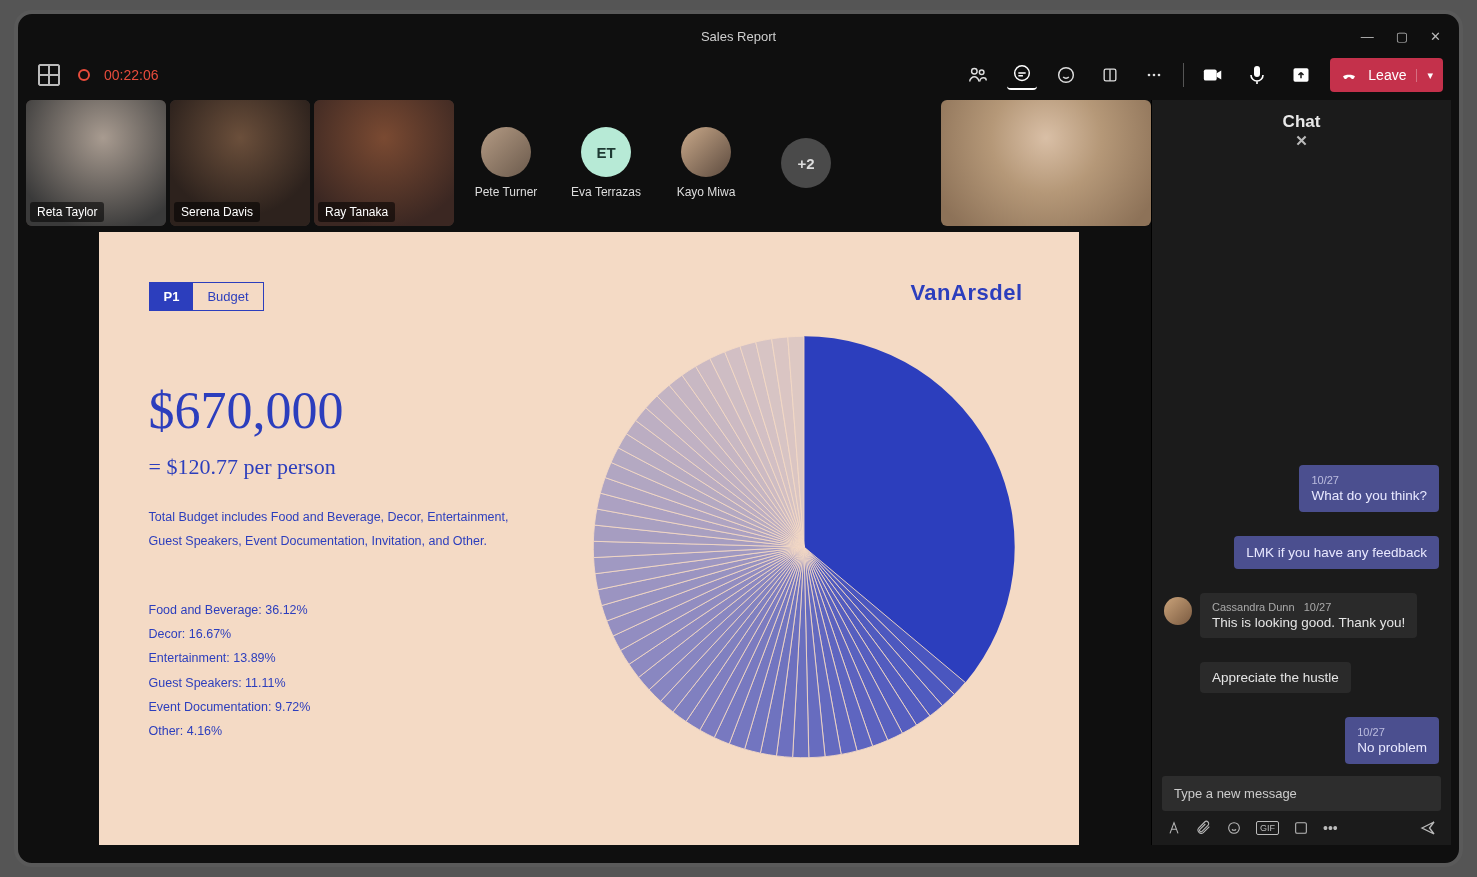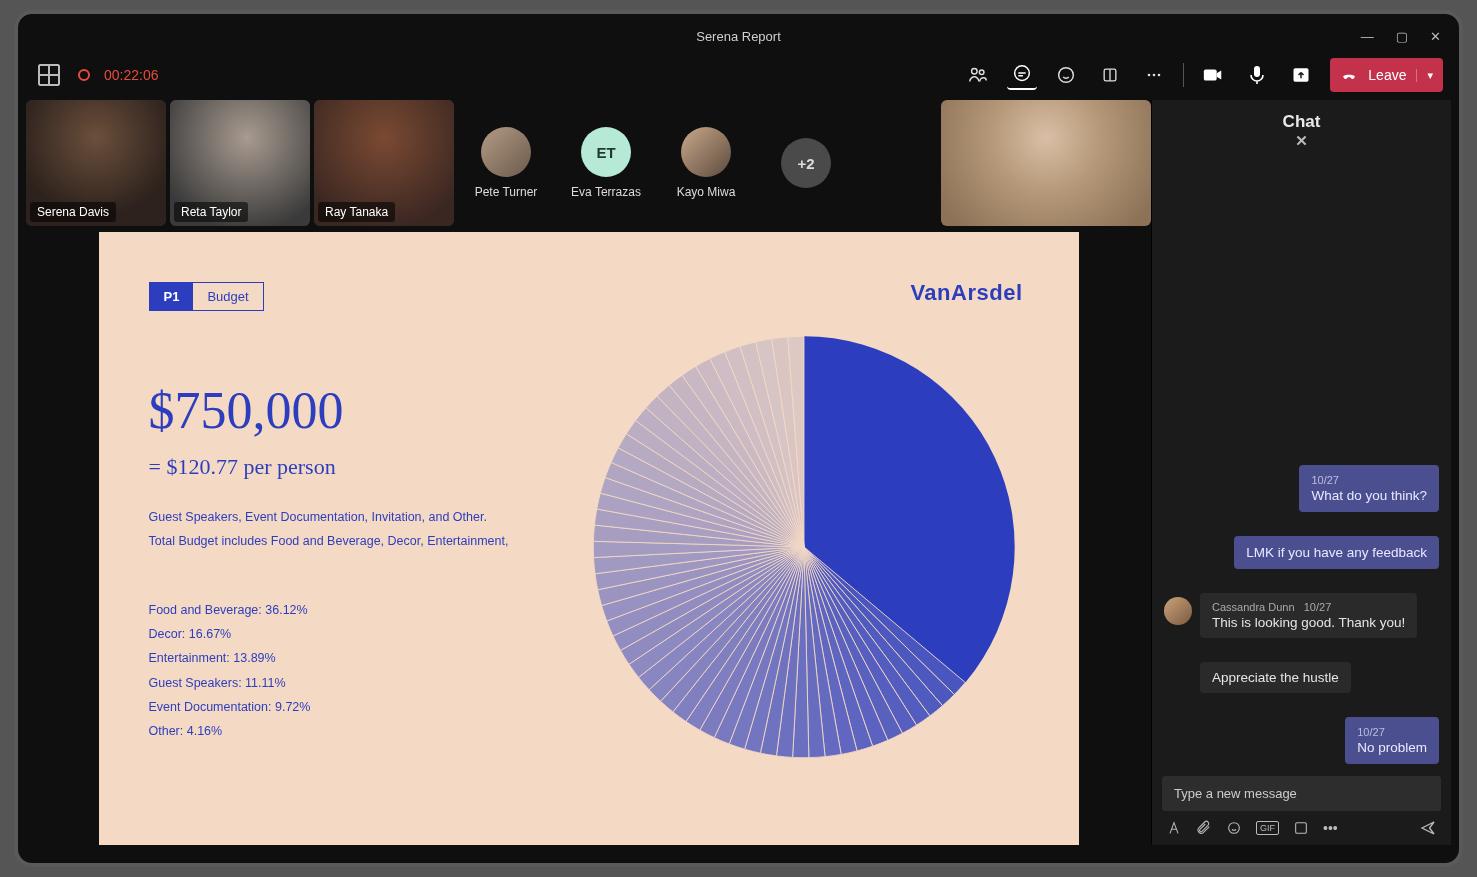--- a/index.html
+++ b/index.html
@@ -101,21 +101,21 @@
   .compose-icons{ display:flex; gap:14px; color:#bbb; padding:8px 4px 2px 4px; font-size:14px; align-items:center;}
   .compose-icons .send{ margin-left:auto; }
   svg{display:block;}
 </style>
 </head>
 <body>
 
 <div class="device">
 
   <div class="titlebar">
-    <div class="title">Serena Report</div>
+    <div class="title">Sales Report</div>
     <div class="winbtns">
       <span>—</span>
       <span>▢</span>
       <span>✕</span>
     </div>
   </div>
 
   <div class="toolbar">
     <div class="left">
       <div class="tool-btn">
@@ -189,27 +189,27 @@
         <span>Leave</span>
         <span class="chev">▾</span>
       </div>
     </div>
   </div>
 
   <div class="content">
     <div class="main">
 
       <div class="participants">
+        <div class="video-tile v2">
+            <div class="gradient"></div>
+            <div class="name-tag">Reta Taylor</div>
+          </div>
         <div class="video-tile v1">
             <div class="gradient"></div>
             <div class="name-tag">Serena Davis</div>
-          </div>
-        <div class="video-tile v2">
-            <div class="gradient"></div>
-            <div class="name-tag">Reta Taylor</div>
           </div>
         <div class="video-tile v3">
             <div class="gradient"></div>
             <div class="name-tag">Ray Tanaka</div>
           </div>
         <div class="avatar-col">
             <div class="avatar photo"></div>
             <div class="avatar-label">Pete Turner</div>
           </div>
         <div class="avatar-col">
@@ -228,25 +228,25 @@
 
       <div class="slide-wrap">
         <div class="slide">
           <div style="display:inline-flex;">
             <div class="tabrow">
               <div class="tab p1">P1</div>
               <div class="tab budget">Budget</div>
             </div>
           </div>
           <div class="brand">VanArsdel</div>
-          <div class="bignum">$750,000</div>
+          <div class="bignum">$670,000</div>
           <div class="perperson">= $120.77 per person</div>
           <div class="desc">
+            <div>Total Budget includes Food and Beverage, Decor, Entertainment,</div>
             <div>Guest Speakers, Event Documentation, Invitation, and Other.</div>
-            <div>Total Budget includes Food and Beverage, Decor, Entertainment,</div>
           </div>
           <div class="breakdown" id="breakdown">
               <div><b>Food and Beverage:</b> 36.12%</div>
               <div><b>Decor:</b> 16.67%</div>
               <div><b>Entertainment:</b> 13.89%</div>
               <div><b>Guest Speakers:</b> 11.11%</div>
               <div><b>Event Documentation:</b> 9.72%</div>
               <div><b>Other:</b> 4.16%</div>
             </div>
           <svg class="pie" id="pie" viewBox="0 0 200 200">

